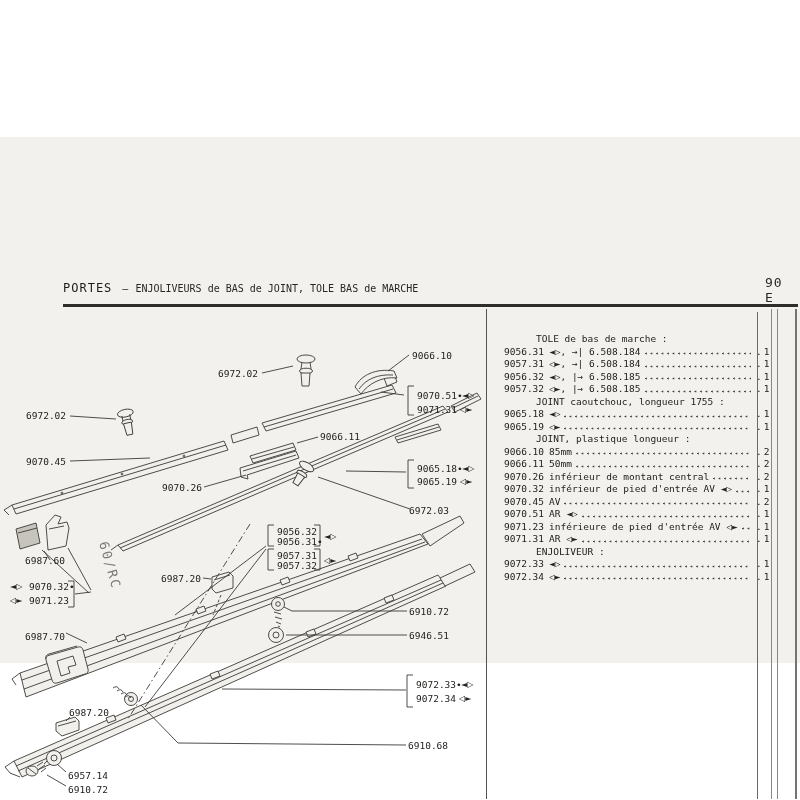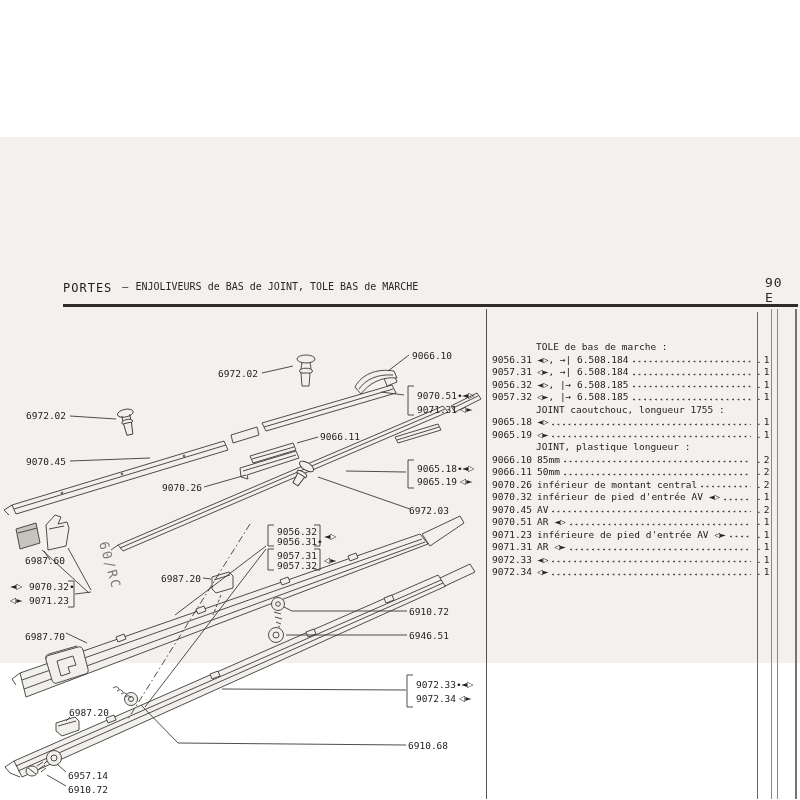--- a/index.html
+++ b/index.html
@@ -1,30 +1,30 @@
 <!DOCTYPE html>
 <html><head>
 <meta charset="utf-8">
 <style>
   html,body{margin:0;padding:0;}
   body{width:800px;height:800px;background:#ffffff;position:relative;
        font-family:"DejaVu Sans Mono",monospace;color:#262421;}
   .page{position:absolute;left:0;top:137px;width:800px;height:526px;background:#f3f1ed;}
-  .hdr{position:absolute;left:63px;top:144px;display:flex;align-items:flex-start;white-space:pre;}
+  .hdr{position:absolute;left:63px;top:144px;display:flex;align-items:center;white-space:pre;}
   .hdr-title{font-size:12px;letter-spacing:1px;color:#1d1c1a;}
   .hdr-dash{font-size:10px;margin:0 7px 0 10px;}
   .hdr-sub{font-size:10px;color:#292825;}
   .hdr-page{position:absolute;left:765px;top:138px;font-size:13px;letter-spacing:1px;color:#292825;}
   .rule{position:absolute;left:63px;top:167px;width:735px;height:2.5px;background:#2e2d2a;}
   .vline{position:absolute;width:1px;background:#55534f;}
   .table-panel{position:absolute;left:486px;top:172px;width:285px;font-size:9.5px;
                padding-top:24px;color:#23221f;}
-  .t-header{padding-left:50px;line-height:12.5px;white-space:pre;margin-top:8px;}
+  .t-header{padding-left:50px;line-height:12.5px;white-space:pre;}
   .t-header:not(:first-child){margin-top:0;}
-  .t-row{display:flex;align-items:baseline;line-height:12.5px;padding-left:6px;}
+  .t-row{display:flex;align-items:baseline;line-height:12.5px;padding-left:18px;}
   .t-ref{flex:none;width:45px;}
   .t-desc{white-space:pre;}
   .t-dots{flex:1;height:3px;align-self:flex-end;margin:0 5px 3px 4px;
           background-image:radial-gradient(circle at 1.2px 1.5px,#46443f 0.9px,rgba(0,0,0,0) 1.1px);
           background-size:5.5px 3px;background-repeat:repeat-x;}
   .t-qty{flex:none;width:15px;}
   .t-qty::before{content:".";margin-right:2px;}
   svg{position:absolute;left:0;top:172px;}
   .ln{stroke:#3b3a36;stroke-width:0.9;fill:none;}
   .pt{stroke:#3b3a36;stroke-width:0.9;fill:#f2f0ec;}
@@ -130,20 +130,21 @@
         <span class="t-desc">inférieure de pied d'entrée AV ◁►</span>
         <span class="t-dots"></span>
         <span class="t-qty">1</span>
       </div>
       <div class="t-row">
         <span class="t-ref">9071.31</span>
         <span class="t-desc">AR ◁►</span>
         <span class="t-dots"></span>
         <span class="t-qty">1</span>
       </div>
+      <div class="t-header">ENJOLIVEUR :</div>
       <div class="t-row">
         <span class="t-ref">9072.33</span>
         <span class="t-desc">◄▷</span>
         <span class="t-dots"></span>
         <span class="t-qty">1</span>
       </div>
       <div class="t-row">
         <span class="t-ref">9072.34</span>
         <span class="t-desc">◁►</span>
         <span class="t-dots"></span>

